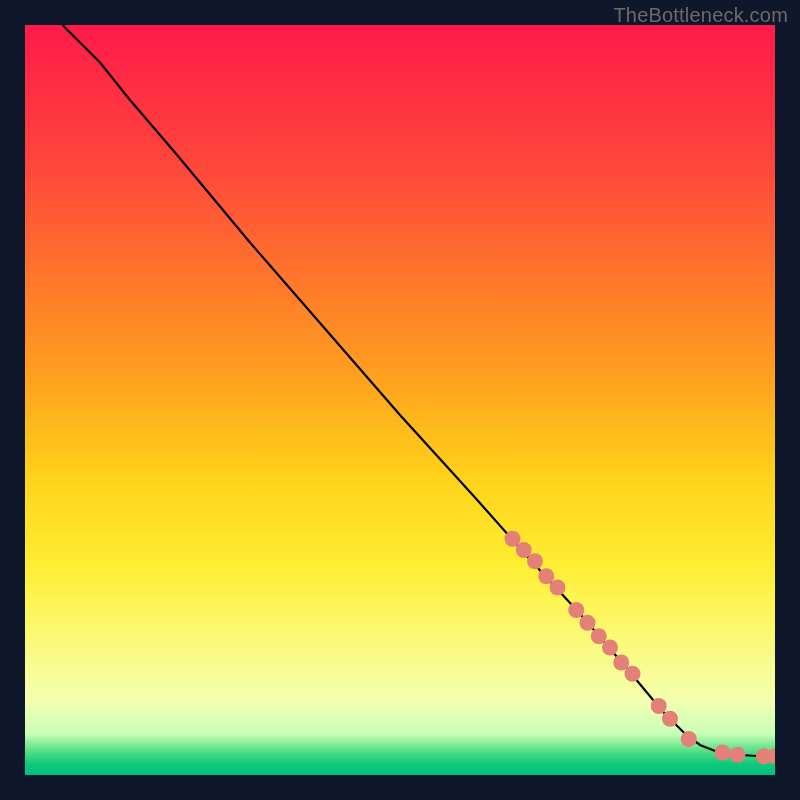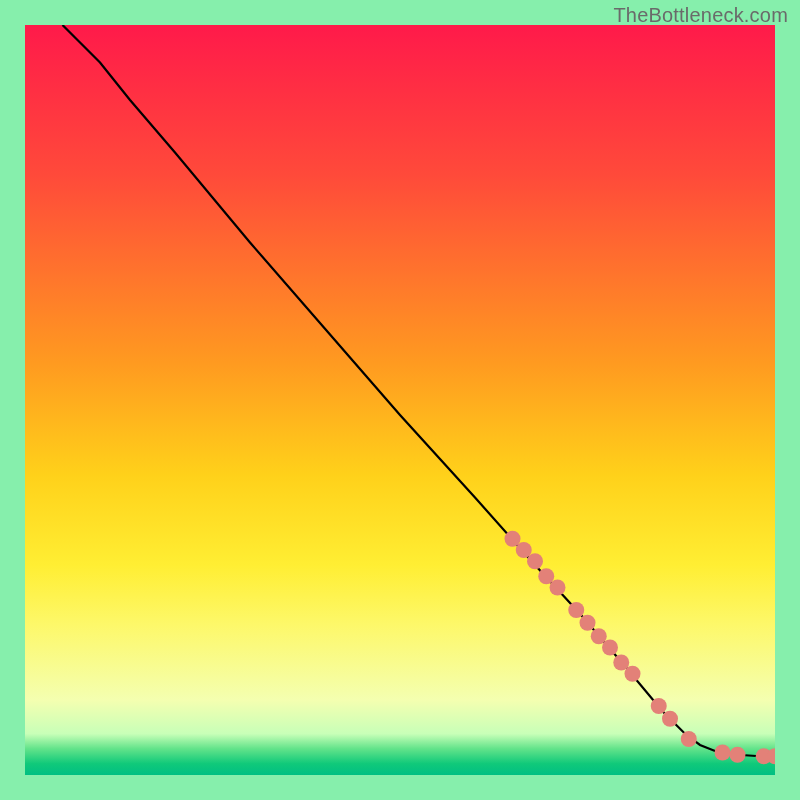--- a/index.html
+++ b/index.html
@@ -8,21 +8,21 @@
     width: 800px;
     height: 800px;
     background: #000;
     overflow: hidden;
     font-family: Arial, Helvetica, sans-serif;
   }
   .frame {
     position: relative;
     width: 800px;
     height: 800px;
-    background: #86efac;
+    background: #0f172a;
   }
   .watermark {
     position: absolute;
     top: 4px;
     right: 12px;
     color: #6a6a6a;
     font-size: 20px;
     font-weight: 500;
     letter-spacing: 0.2px;
     z-index: 10;

